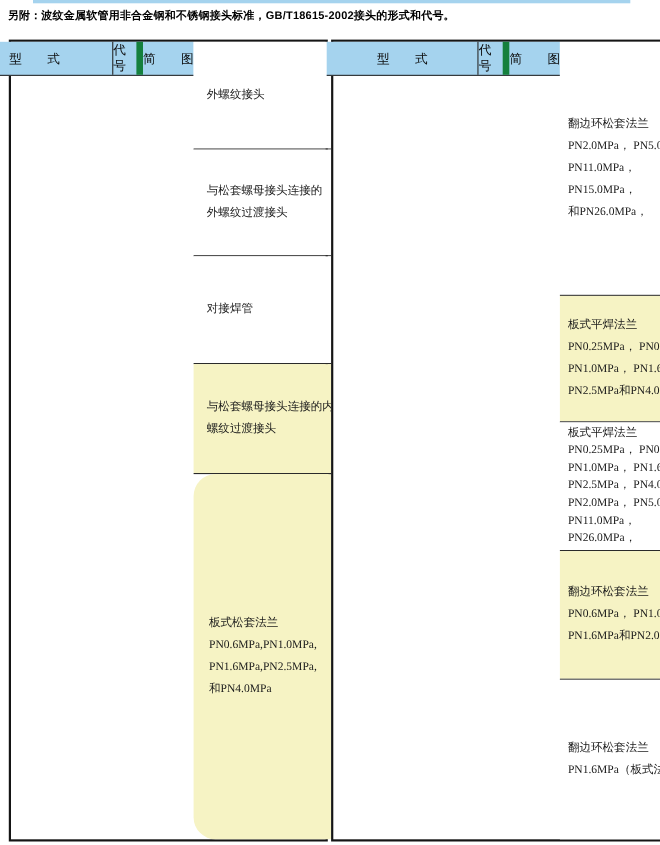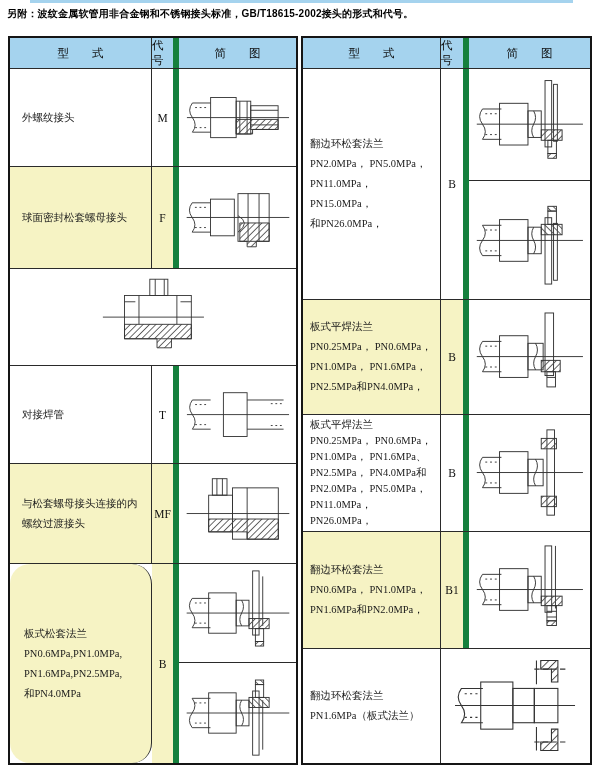--- a/index.html
+++ b/index.html
@@ -8,21 +8,21 @@
     font-family:"Liberation Serif","DejaVu Serif",serif;
     color:#111;position:relative;
   }
   .top-sliver{position:absolute;top:0;left:30px;width:543px;height:3px;background:var(--head,#a5d3ee);}
   .doc-title{
     position:absolute;top:7px;left:7px;right:4px;
     font-size:10px;font-weight:bold;letter-spacing:0.2px;
     font-family:"Liberation Sans","DejaVu Sans",sans-serif;color:#000;
   }
   .tables{position:absolute;left:8px;top:36px;width:584px;height:729px;display:flex;gap:3px;}
-  .tbl{border:2px solid #151515;background:#fff;display:flex;flex-direction:column;box-sizing:border-box;justify-content:center;}
+  .tbl{border:2px solid #151515;background:#fff;display:flex;flex-direction:row;box-sizing:border-box;justify-content:center;}
   .tbl-left{width:290px;}
   .tbl-right{flex:1;}
   .thead{display:flex;height:30px;background:var(--head,#a5d3ee);border-bottom:1px solid #2a2a2a;flex:none;}
   .th{display:flex;align-items:center;justify-content:center;font-size:11.5px;color:#0c0c0c;box-sizing:border-box;}
   .rows{display:flex;flex-direction:column;flex:1;min-height:0;}
   .row{display:flex;flex:none;box-sizing:border-box;}
   .row + .row{border-top:1px solid #2a2a2a;}
   .row-fill{flex:1 1 auto !important;min-height:0;}
   .col-t{width:142px;border-right:1px solid #2a2a2a;}
   .tbl-right .col-t{width:138px;}
@@ -88,44 +88,26 @@
                 <rect x="74" y="37" width="30" height="26"></rect>
                 <line x1="74" y1="42" x2="104" y2="42"></line>
                 <line x1="74" y1="58" x2="104" y2="58"></line>
                 <path d="M58,52 H104 V63 H76 V68 H58 Z" fill="url(#hatchp)"></path>
                 <line x1="4" y1="50" x2="116" y2="50"></line>
               </svg>
             </div>
         </div>
       </div>
 
-      <div class="row hl" style="height:102px">
+
+      <div class="row" style="height:97px">
         <div class="cell type col-t pad-lg">
-          <div class="ttext">球面密封松套螺母接头</div>
-        </div>
-        <div class="cell code col-c">F</div>
-        <div class="diag col-d">
-          <div class="sub">
-              <svg class="dg" viewBox="0 0 120 100" preserveAspectRatio="xMidYMid meet" fill="none" stroke="#333333" stroke-width="1">
-                <path d="M30,34 H10 q-6,8 0,16 q6,8 0,16 H30"></path>
-                <line x1="13" y1="39" x2="26" y2="39" stroke-dasharray="2 3"></line>
-                <line x1="13" y1="61" x2="26" y2="61" stroke-dasharray="2 3"></line>
-                <rect x="30" y="30" width="26" height="40"></rect>
-                <rect x="60" y="24" width="34" height="52"></rect>
-                <line x1="71" y1="24" x2="71" y2="76"></line>
-                <line x1="83" y1="24" x2="83" y2="76"></line>
-                <path d="M60,48 Q74,56 60,66"></path>
-                <path d="M62,56 H94 V76 H80 V82 H70 V76 H62 Z" fill="url(#hatchp)"></path>
-                <line x1="4" y1="50" x2="116" y2="50"></line>
-              </svg>
-            </div>
-        </div>
-      </div>
-
-      <div class="row" style="height:97px">
+          <div class="ttext">与松套螺母接头连接的
+外螺纹过渡接头</div>
+        </div>
         <div class="diag col-d">
           <div class="sub">
               <svg class="dg" viewBox="0 0 120 100" preserveAspectRatio="xMidYMid meet" fill="none" stroke="#333333" stroke-width="1">
                 <rect x="28" y="26" width="74" height="48"></rect>
                 <line x1="44" y1="26" x2="44" y2="58"></line>
                 <line x1="86" y1="26" x2="86" y2="58"></line>
                 <rect x="56" y="8" width="20" height="18"></rect>
                 <line x1="62" y1="8" x2="62" y2="26"></line>
                 <line x1="72" y1="8" x2="72" y2="26"></line>
                 <line x1="28" y1="33" x2="40" y2="33"></line>

